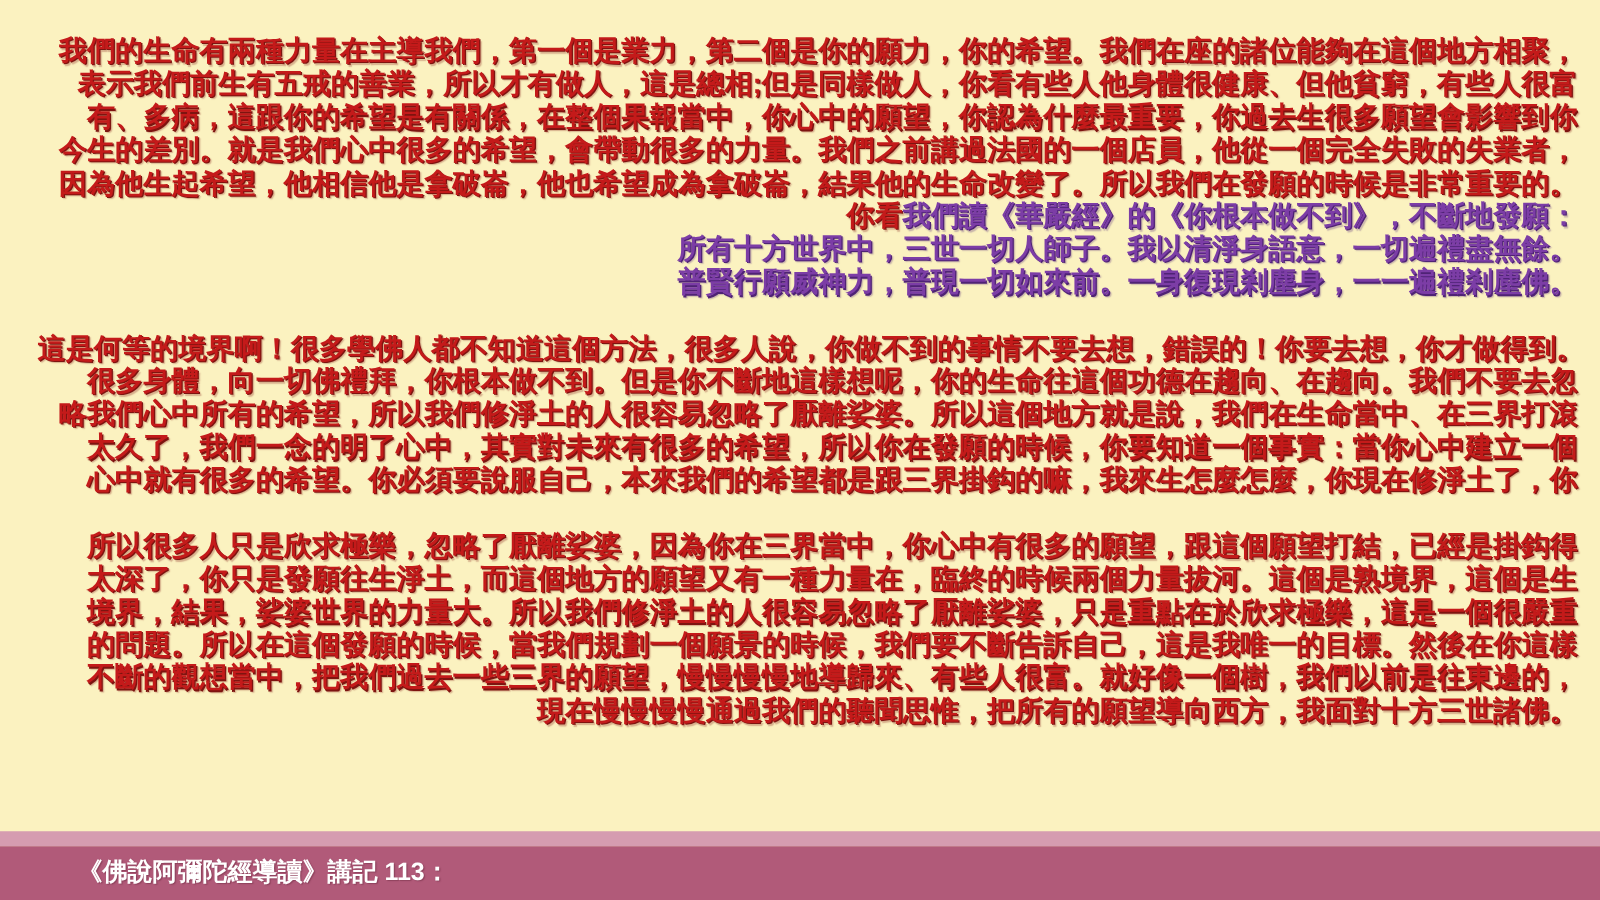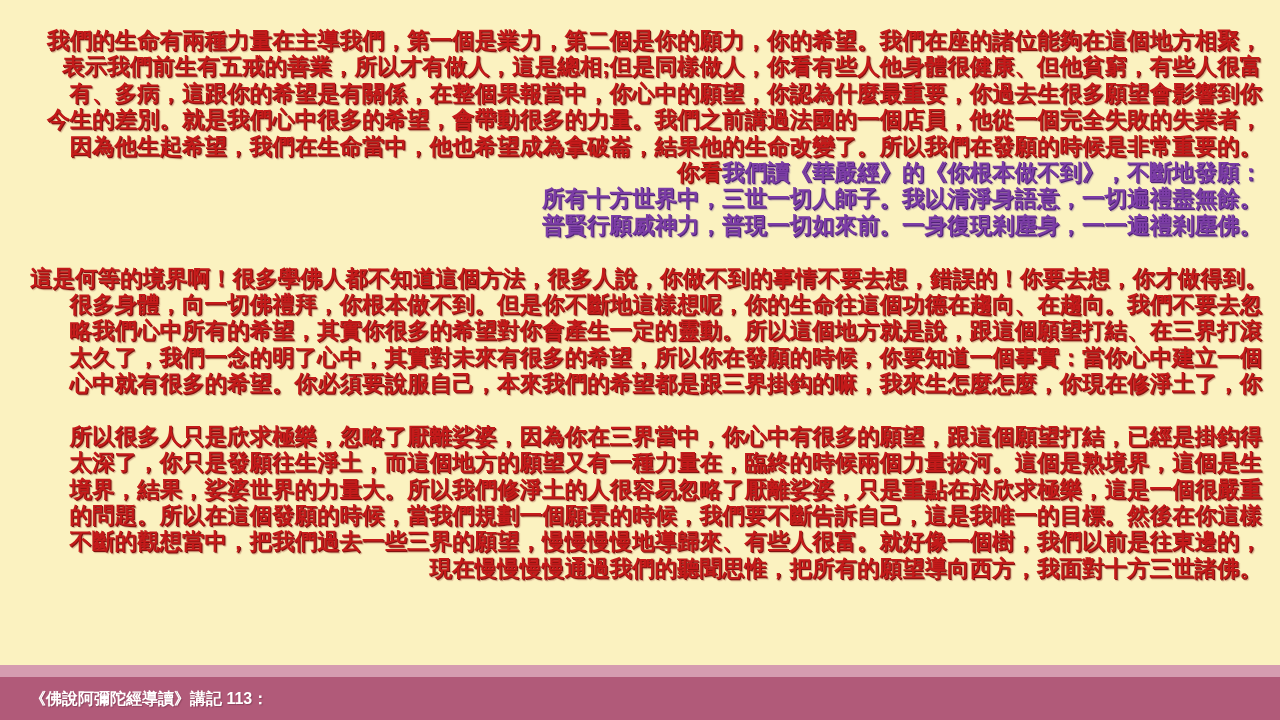--- a/index.html
+++ b/index.html
@@ -39,46 +39,47 @@
     position:absolute;top:0;left:0;width:100%;height:12px;
     background:var(--footer-strip,#D59CB0);
   }
   .footer-band{
     position:absolute;top:12px;left:0;width:100%;height:43px;
     background:var(--footer-band,#B15A79);
   }
   .footer-text{
     position:absolute;
     color:var(--footer-text,#FFFFFF);
-    font-size:16px;
+    font-size:20px;
     line-height:43px;
     top:12px;
     white-space:nowrap;
     text-shadow:1px 1px 1px rgba(90,30,50,0.4);
+    margin-left:32px;
   }
   .footer-text.left{left:30px;}
   .footer-text.right{left:868px;}
 </style>
 </head>
 <body>
 
 <div class="slide">
   <div class="text-area">
       <div class="line"><span class="seg red">我們的生命有兩種力量在主導我們，第一個是業力，第二個是你的願力，你的希望。我們在座的諸位能夠在這個地方相聚，</span></div>
       <div class="line"><span class="seg red">表示我們前生有五戒的善業，所以才有做人，這是總相;但是同樣做人，你看有些人他身體很健康、但他貧窮，有些人很富</span></div>
       <div class="line"><span class="seg red">有、多病，這跟你的希望是有關係，在整個果報當中，你心中的願望，你認為什麼最重要，你過去生很多願望會影響到你</span></div>
       <div class="line"><span class="seg red">今生的差別。就是我們心中很多的希望，會帶動很多的力量。我們之前講過法國的一個店員，他從一個完全失敗的失業者，</span></div>
-      <div class="line"><span class="seg red">因為他生起希望，我們在生命當中，他也希望成為拿破崙，結果他的生命改變了。所以我們在發願的時候是非常重要的。</span></div>
+      <div class="line"><span class="seg red">因為他生起希望，他相信他是拿破崙，他也希望成為拿破崙，結果他的生命改變了。所以我們在發願的時候是非常重要的。</span></div>
       <div class="line"><span class="seg red">你看</span><span class="seg purple">我們讀《華嚴經》的《你根本做不到》，不斷地發願：</span></div>
       <div class="line"><span class="seg purple">所有十方世界中，三世一切人師子。我以清淨身語意，一切遍禮盡無餘。</span></div>
       <div class="line"><span class="seg purple">普賢行願威神力，普現一切如來前。一身復現剎塵身，一一遍禮剎塵佛。</span></div>
       <div class="line"></div>
       <div class="line"><span class="seg red">這是何等的境界啊！很多學佛人都不知道這個方法，很多人說，你做不到的事情不要去想，錯誤的！你要去想，你才做得到。</span></div>
       <div class="line"><span class="seg red">很多身體，向一切佛禮拜，你根本做不到。但是你不斷地這樣想呢，你的生命往這個功德在趨向、在趨向。我們不要去忽</span></div>
-      <div class="line"><span class="seg red">略我們心中所有的希望，其實你很多的希望對你會產生一定的靈動。所以這個地方就是說，跟這個願望打結、在三界打滾</span></div>
+      <div class="line"><span class="seg red">略我們心中所有的希望，所以我們修淨土的人很容易忽略了厭離娑婆。所以這個地方就是說，我們在生命當中、在三界打滾</span></div>
       <div class="line"><span class="seg red">太久了，我們一念的明了心中，其實對未來有很多的希望，所以你在發願的時候，你要知道一個事實：當你心中建立一個</span></div>
       <div class="line"><span class="seg red">心中就有很多的希望。你必須要說服自己，本來我們的希望都是跟三界掛鈎的嘛，我來生怎麼怎麼，你現在修淨土了，你</span></div>
       <div class="line"></div>
       <div class="line"><span class="seg red">所以很多人只是欣求極樂，忽略了厭離娑婆，因為你在三界當中，你心中有很多的願望，跟這個願望打結，已經是掛鈎得</span></div>
       <div class="line"><span class="seg red">太深了，你只是發願往生淨土，而這個地方的願望又有一種力量在，臨終的時候兩個力量拔河。這個是熟境界，這個是生</span></div>
       <div class="line"><span class="seg red">境界，結果，娑婆世界的力量大。所以我們修淨土的人很容易忽略了厭離娑婆，只是重點在於欣求極樂，這是一個很嚴重</span></div>
       <div class="line"><span class="seg red">的問題。所以在這個發願的時候，當我們規劃一個願景的時候，我們要不斷告訴自己，這是我唯一的目標。然後在你這樣</span></div>
       <div class="line"><span class="seg red">不斷的觀想當中，把我們過去一些三界的願望，慢慢慢慢地導歸來、有些人很富。就好像一個樹，我們以前是往東邊的，</span></div>
       <div class="line"><span class="seg red">現在慢慢慢慢通過我們的聽聞思惟，把所有的願望導向西方，我面對十方三世諸佛。</span></div>
     </div>

